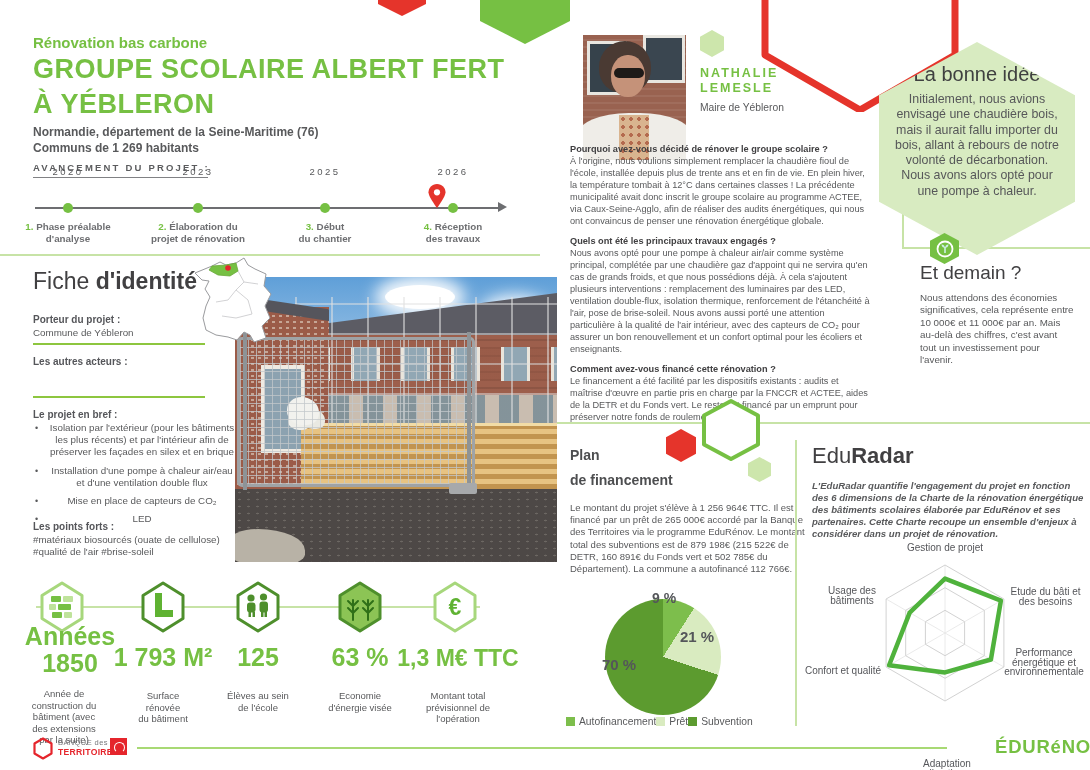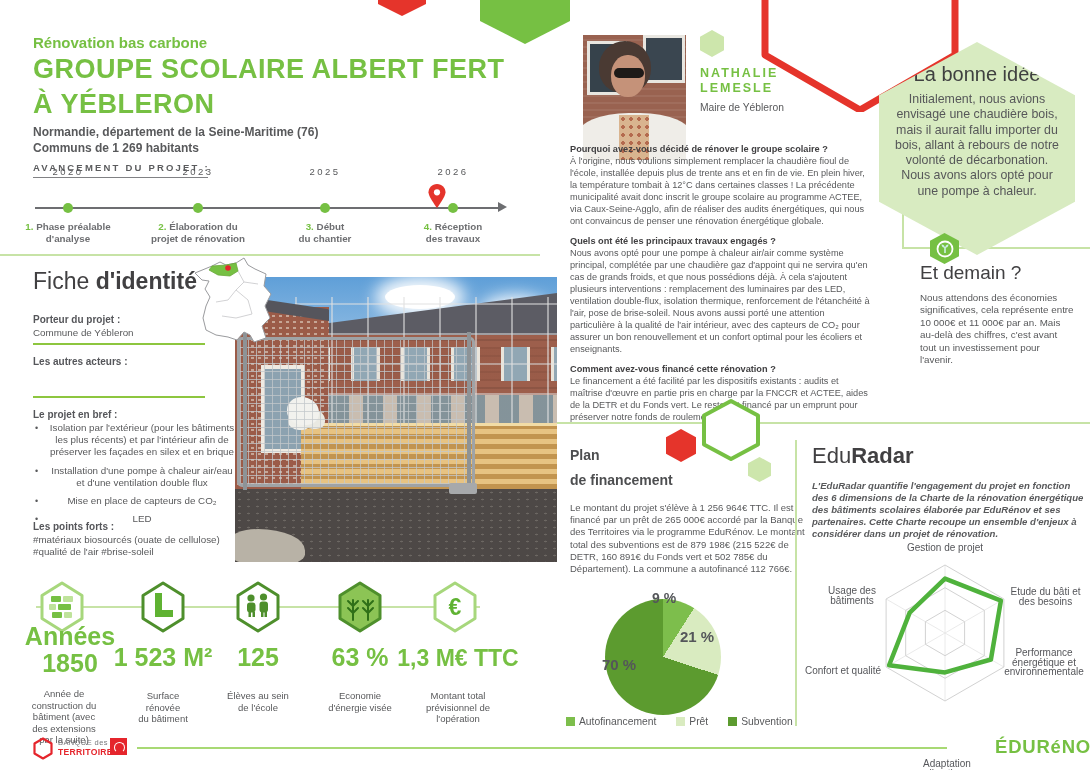--- a/index.html
+++ b/index.html
@@ -108,21 +108,21 @@
   .hex-light-mid{left:748px;top:457px;width:23px;height:25px;background:#CDE6AC;}
 
   
   .fin-title{left:570px;top:443px;font-size:14px;line-height:25px;font-weight:bold;color:#4D4E50;}
   .fin-body{left:570px;top:502px;width:240px;font-size:9.5px;line-height:12.2px;color:#58595B;}
   .pie{left:605px;top:599px;width:116px;height:116px;border-radius:50%;}
   .pie-lab{font-weight:bold;color:#54565A;}
   .pl-0{left:652px;top:590px;font-size:14px;}
   .pl-1{left:680px;top:628px;font-size:15px;}
   .pl-2{left:602px;top:656px;font-size:15px;}
-  .legend{left:566px;top:716px;display:flex;gap:20px;font-size:10.3px;color:#58595B;align-items:flex-end;}
+  .legend{left:566px;top:716px;display:flex;gap:0;font-size:10.3px;color:#58595B;align-items:flex-end;}
   .legend-swatch{display:inline-block;width:9px;height:9px;margin-right:4px;vertical-align:-1px;}
   .vdivider{left:795px;top:440px;width:1.5px;height:286px;background:#C7E3A6;}
 
   
   .edu-title{left:812px;top:443px;font-size:22px;color:#414042;}
   .edu-title .b{font-weight:bold;}
   .edu-body{left:812px;top:480px;width:276px;font-size:9.6px;line-height:12px;font-weight:bold;font-style:italic;color:#58595B;}
   .radar{left:850px;top:555px;}
   .rlab{font-size:10px;line-height:9.6px;color:#55565A;text-align:center;}
   .rl-0{left:880px;top:543px;width:130px;}
@@ -362,21 +362,21 @@
       <path d="M16 39 V19 M16 25 l-5,-5 M16 25 l5,-5 M16 32 l-5,-5 M16 32 l5,-5"></path>
       <path d="M31 39 V19 M31 25 l-5,-5 M31 25 l5,-5 M31 32 l-5,-5 M31 32 l5,-5"></path>
     </g>
   </svg>
   <svg class="abs stat-icon" style="left:432px" width="46" height="52" viewBox="0 0 46 52">
     <polygon points="23,2 43,14.5 43,37.5 23,50 3,37.5 3,14.5" fill="#fff" stroke="#A7D77C" stroke-width="3" stroke-linejoin="round"></polygon>
     <text x="23" y="34" text-anchor="middle" font-size="23" font-weight="bold" fill="#5FB232" font-family="Liberation Sans, sans-serif">€</text>
   </svg>
   <div class="abs stat-num ml" style="left:8px;top:623px;width:124px">Années
 1850</div>
-  <div class="abs stat-num" style="left:103px;top:644px;width:120px">1 523 M²</div>
+  <div class="abs stat-num" style="left:103px;top:644px;width:120px">1 793 M²</div>
   <div class="abs stat-num" style="left:198px;top:644px;width:120px">125</div>
   <div class="abs stat-num" style="left:300px;top:644px;width:120px">63 %</div>
   <div class="abs stat-num" style="left:392px;top:645px;width:132px;font-size:23px">1,3 M€ TTC</div>
   <div class="abs stat-lab ml" style="left:9px;top:688px;width:110px">Année de
 construction du
 bâtiment (avec
 des extensions
 par la suite)</div>
   <div class="abs stat-lab ml" style="left:108px;top:690px;width:110px">Surface
 rénovée

